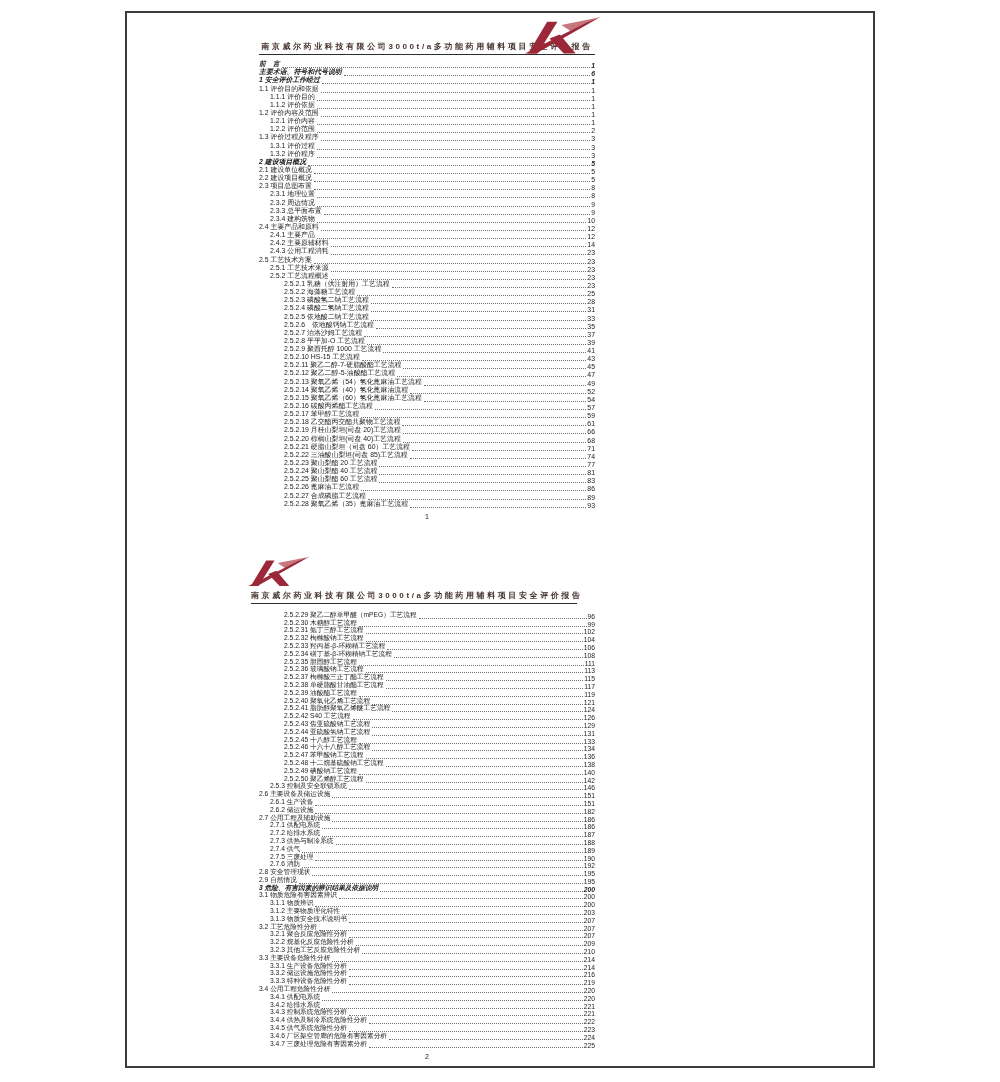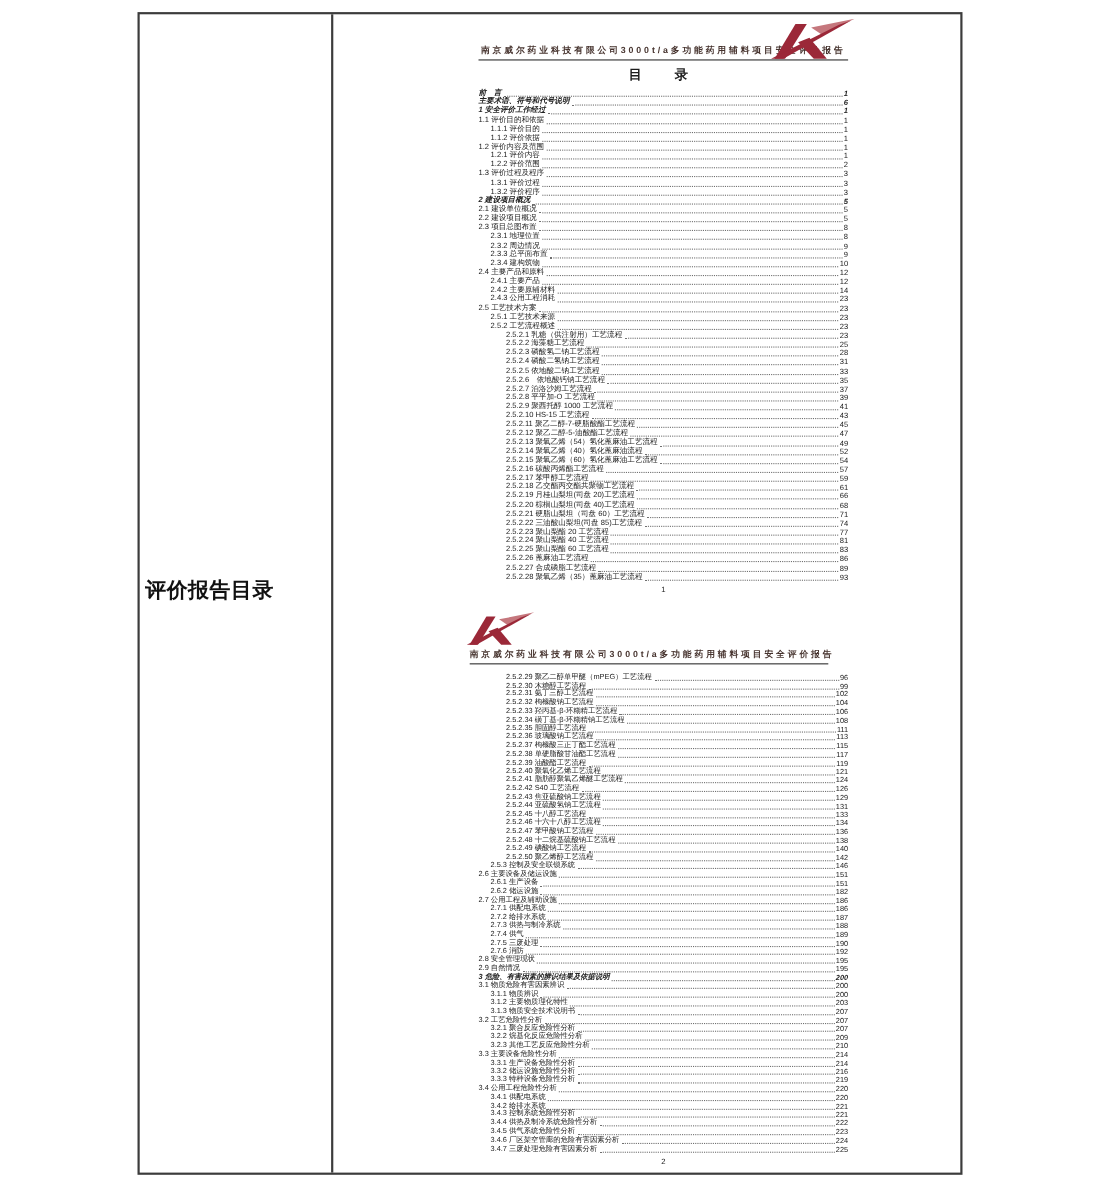--- a/index.html
+++ b/index.html
@@ -47,36 +47,32 @@
   .toc-row .p{flex:0 0 auto;}
   .toc-row.lvl1{padding-left:11px;}
   .toc-row.lvl2{padding-left:25px;}
   .toc-row.bi{font-weight:700;font-style:italic;}
   .pagenum{margin-top:4px;text-align:center;font-size:7px;color:#222;}
 </style>
 </head>
 <body>
 
 <div class="outer-table">
-  <div class="left-cell">
-    <div class="sidebar-label">评价报告目录</div>
-  </div>
   <div class="right-cell">
 
     <div class="page page1">
       <svg class="klogo" viewBox="0 0 100 48" aria-hidden="true">
         <polygon class="logo-light" points="48,10 98,0 60,18" fill="#c5777d"></polygon>
         <polygon class="logo-dark" points="30,6 43,6 18,46 6,46" fill="#9b2838"></polygon>
         <polygon class="logo-dark" points="2,46 80,7 94,2 16,46" fill="#9b2838"></polygon>
         <polygon class="logo-dark" points="33,27 46,22 66,46 51,46" fill="#9b2838"></polygon>
       </svg>
       <div class="page-header">
         <span class="hdr-text">南京威尔药业科技有限公司3000t/a多功能药用辅料项目安全评价报告</span>
       </div>
-      <div class="toc-title">目　录</div>
       <div class="toc-list">
 
           <div class="toc-row bi">
             <span class="t">前　言</span>
             <span class="fill"></span>
             <span class="p">1</span>
           </div>
 
           <div class="toc-row bi">
             <span class="t">主要术语、符号和代号说明</span>

